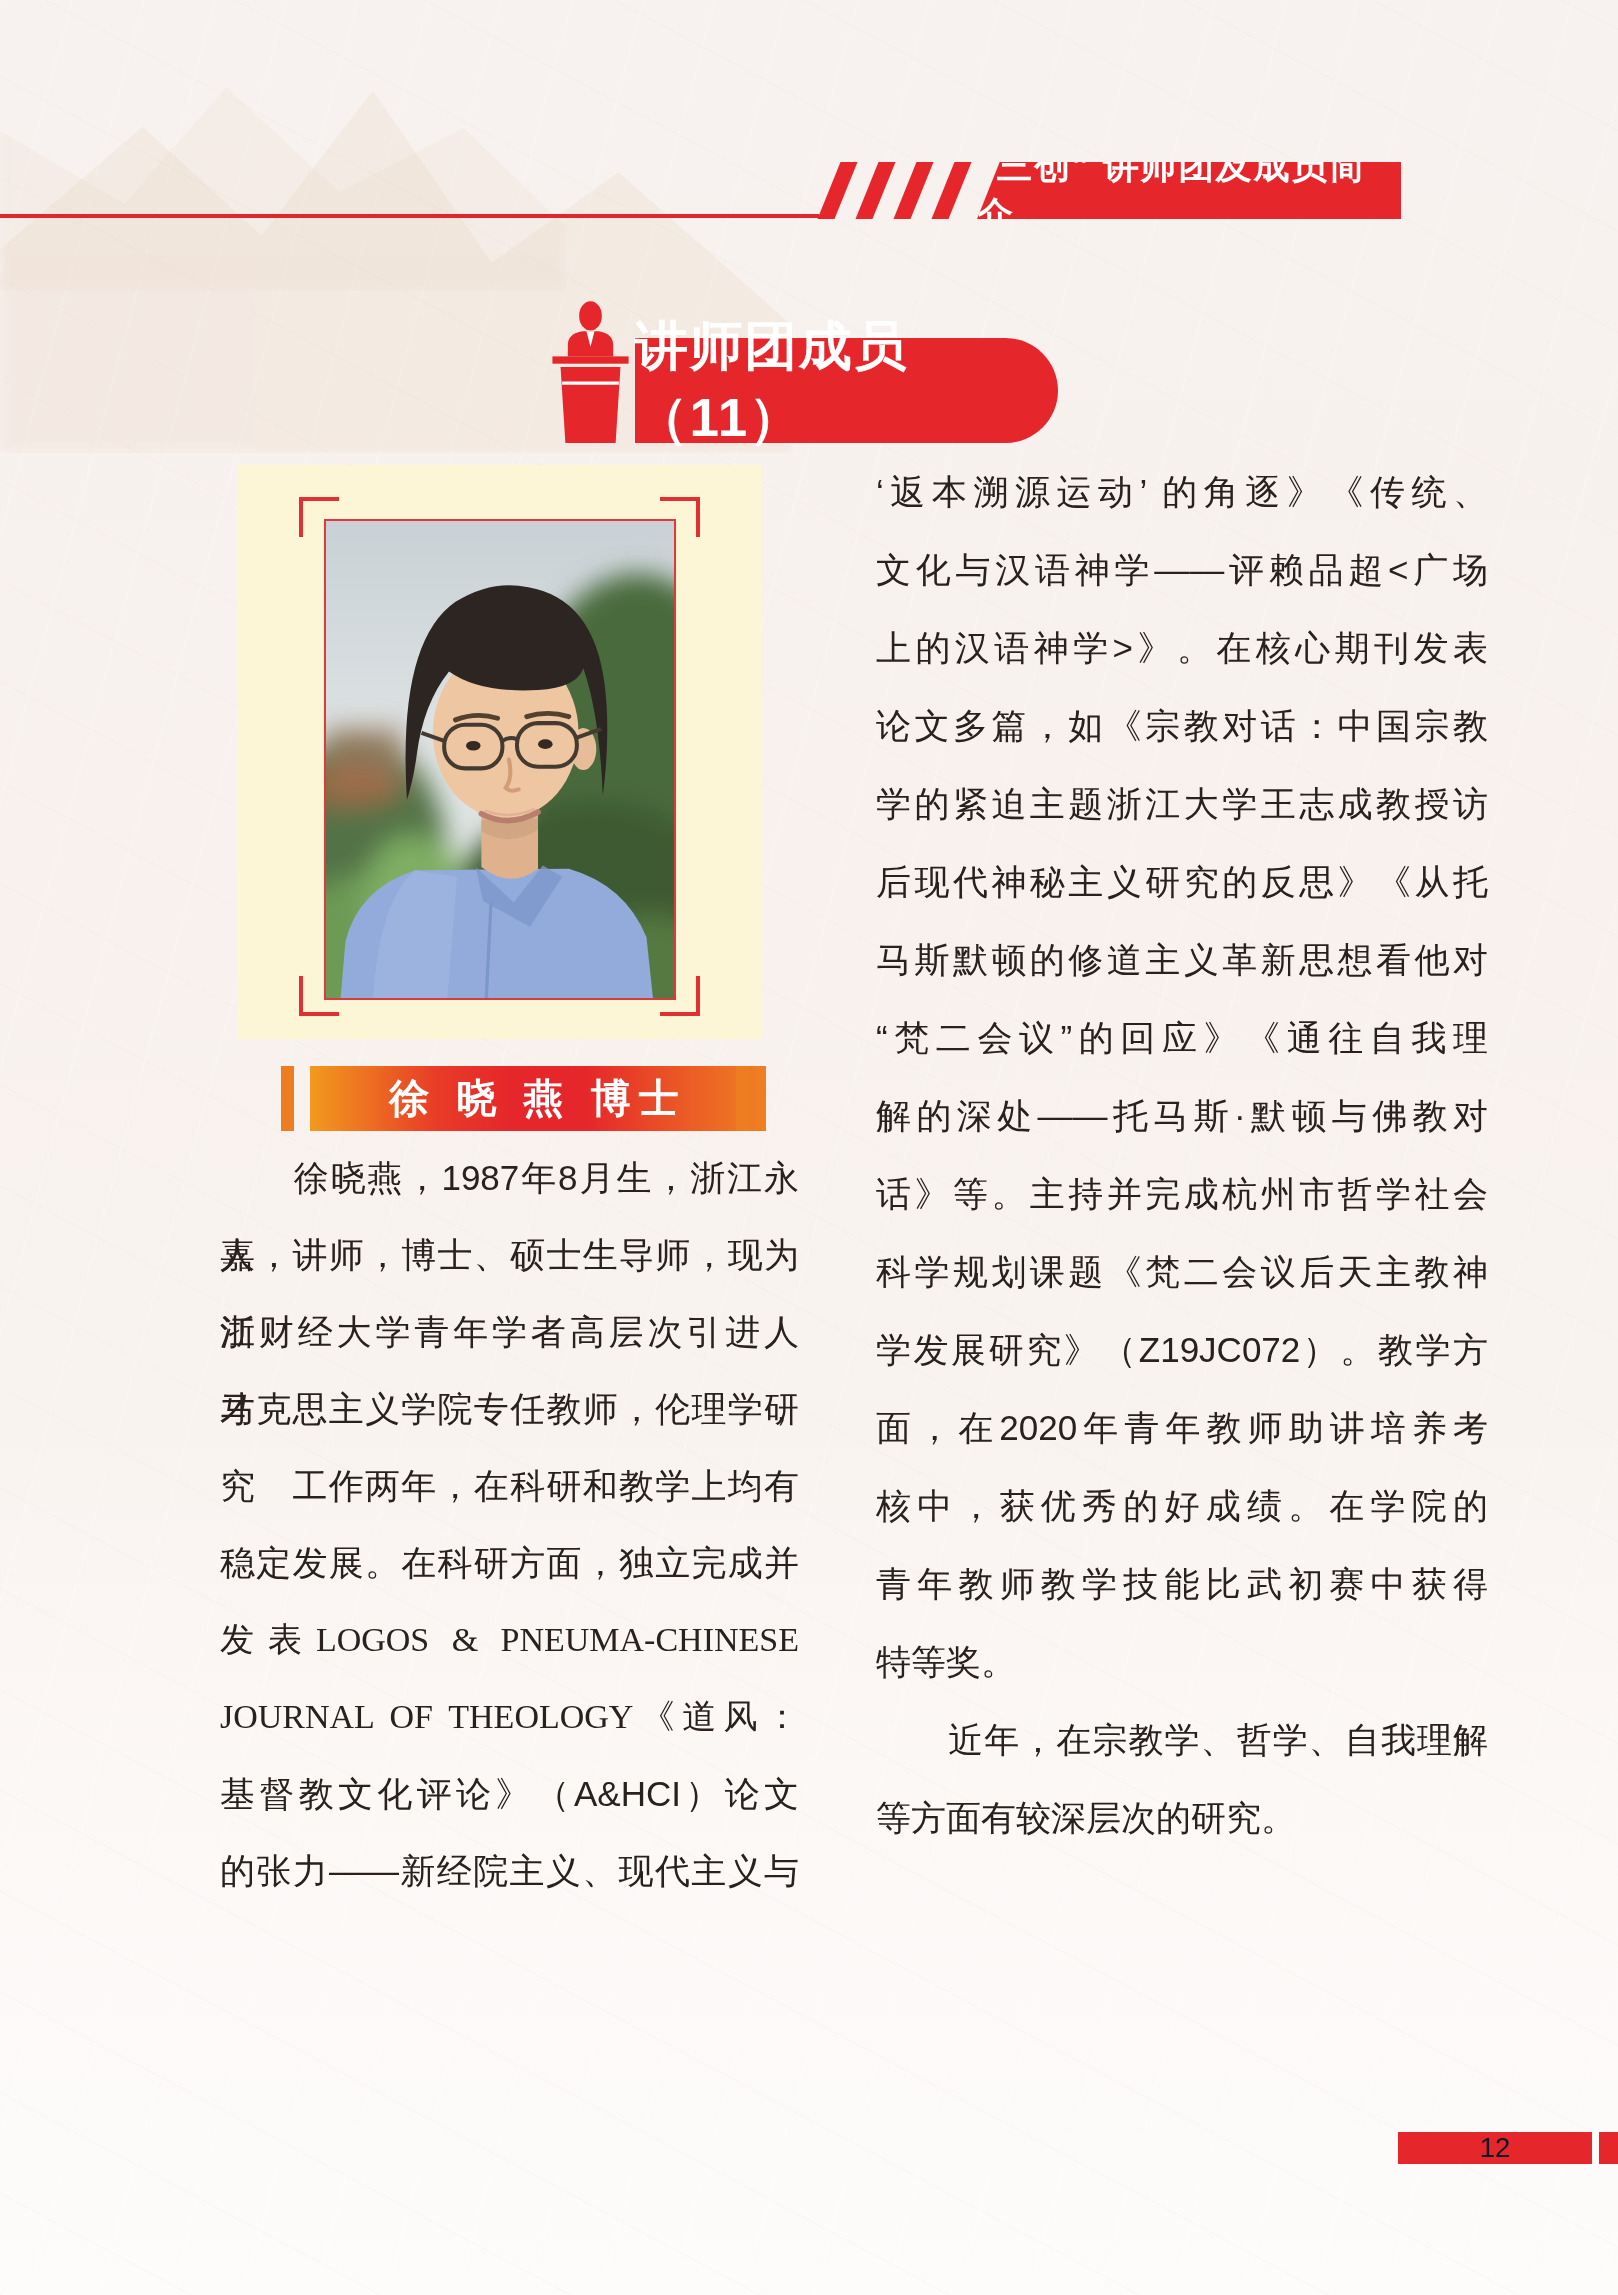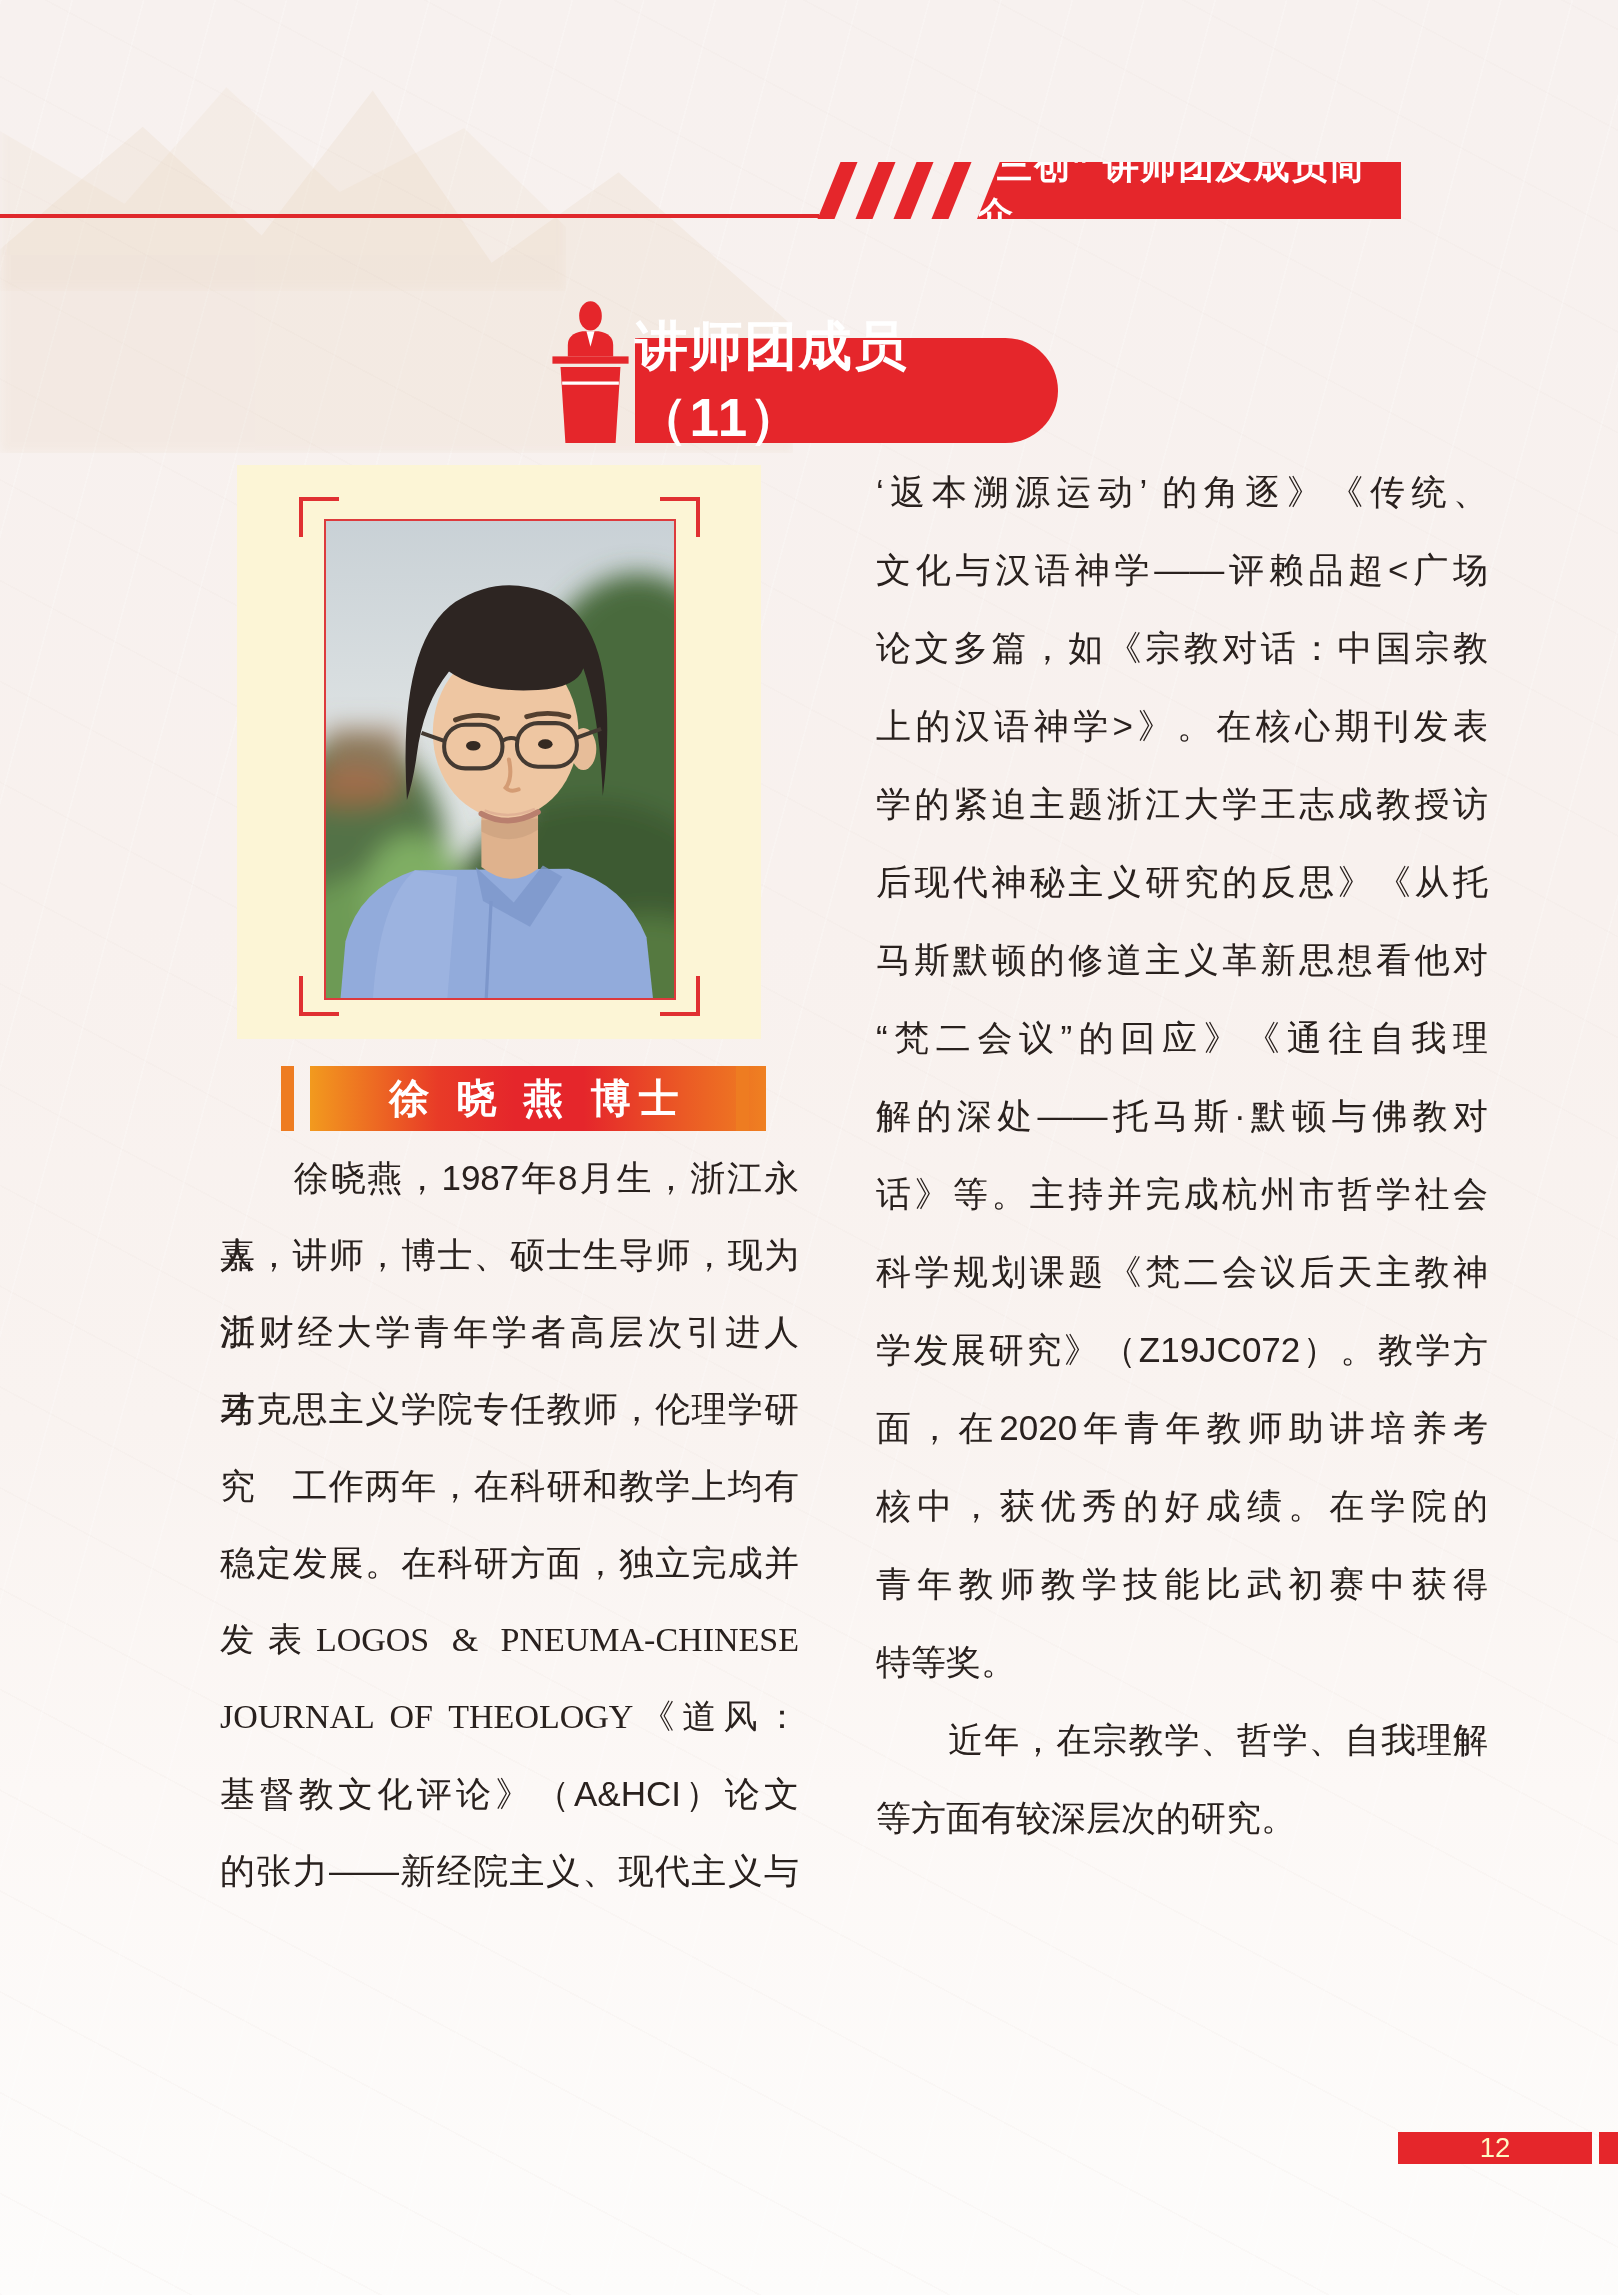--- a/index.html
+++ b/index.html
@@ -66,21 +66,21 @@
     font-size:35px;line-height:77px;height:77px;
     text-align:justify;text-align-last:justify;white-space:normal;
   }
   .col-right .tline{line-height:78px;height:78px;}
   .tline.short{text-align-last:left;}
   .tline.serif{font-family:"Liberation Serif","DejaVu Serif",serif;font-size:34px;}
 
   
   .pagebar{
     position:absolute;left:1398px;top:2132px;width:194px;height:32px;background:#e5262b;
-    display:flex;align-items:center;justify-content:center;color:#fef9c3;font-size:27.5px;
+    display:flex;align-items:center;justify-content:center;color:#0f172a;font-size:27.5px;
   }
   .pagebar2{position:absolute;left:1599px;top:2132px;width:19.4px;height:32px;background:#e5262b;}
 </style>
 </head>
 <body>
 
 <div class="page">
   <div class="tex"></div>
   <div class="mountain m1"></div>
   <div class="mountain m2"></div>
@@ -179,22 +179,22 @@
       <div class="tline">　　工作两年，在科研和教学上均有</div>
       <div class="tline">稳定发展。在科研方面，独立完成并</div>
       <div class="tline serif">发表LOGOS &amp; PNEUMA-CHINESE</div>
       <div class="tline serif">JOURNAL OF THEOLOGY《道风：</div>
       <div class="tline">基督教文化评论》（A&amp;HCI）论文</div>
       <div class="tline">的张力——新经院主义、现代主义与</div>
     </div>
   <div class="col col-right">
       <div class="tline">‘返本溯源运动’ 的角逐》《传统、</div>
       <div class="tline">文化与汉语神学——评赖品超&lt;广场</div>
+      <div class="tline">上的汉语神学&gt;》。在核心期刊发表</div>
       <div class="tline">论文多篇，如《宗教对话：中国宗教</div>
-      <div class="tline">上的汉语神学&gt;》。在核心期刊发表</div>
       <div class="tline">学的紧迫主题浙江大学王志成教授访</div>
       <div class="tline">后现代神秘主义研究的反思》《从托</div>
       <div class="tline">马斯默顿的修道主义革新思想看他对</div>
       <div class="tline">“梵二会议”的回应》《通往自我理</div>
       <div class="tline">解的深处——托马斯·默顿与佛教对</div>
       <div class="tline">话》等。主持并完成杭州市哲学社会</div>
       <div class="tline">科学规划课题《梵二会议后天主教神</div>
       <div class="tline">学发展研究》（Z19JC072）。教学方</div>
       <div class="tline">面，在2020年青年教师助讲培养考</div>
       <div class="tline">核中，获优秀的好成绩。在学院的</div>

